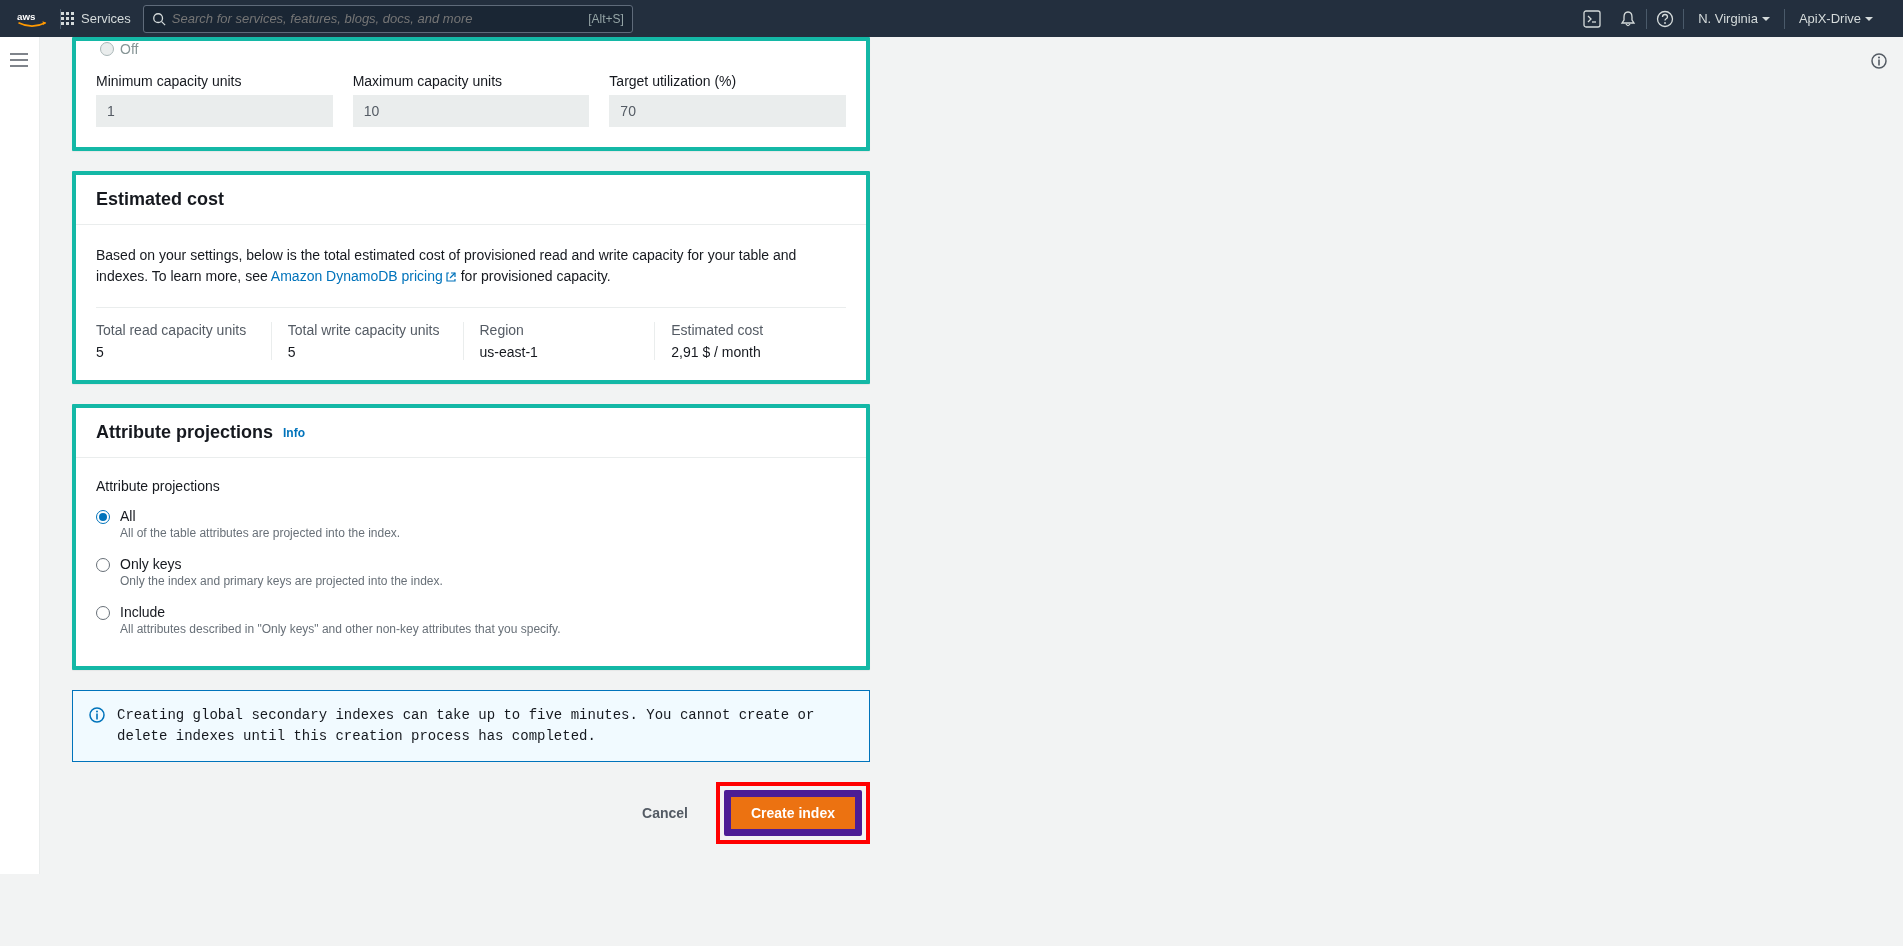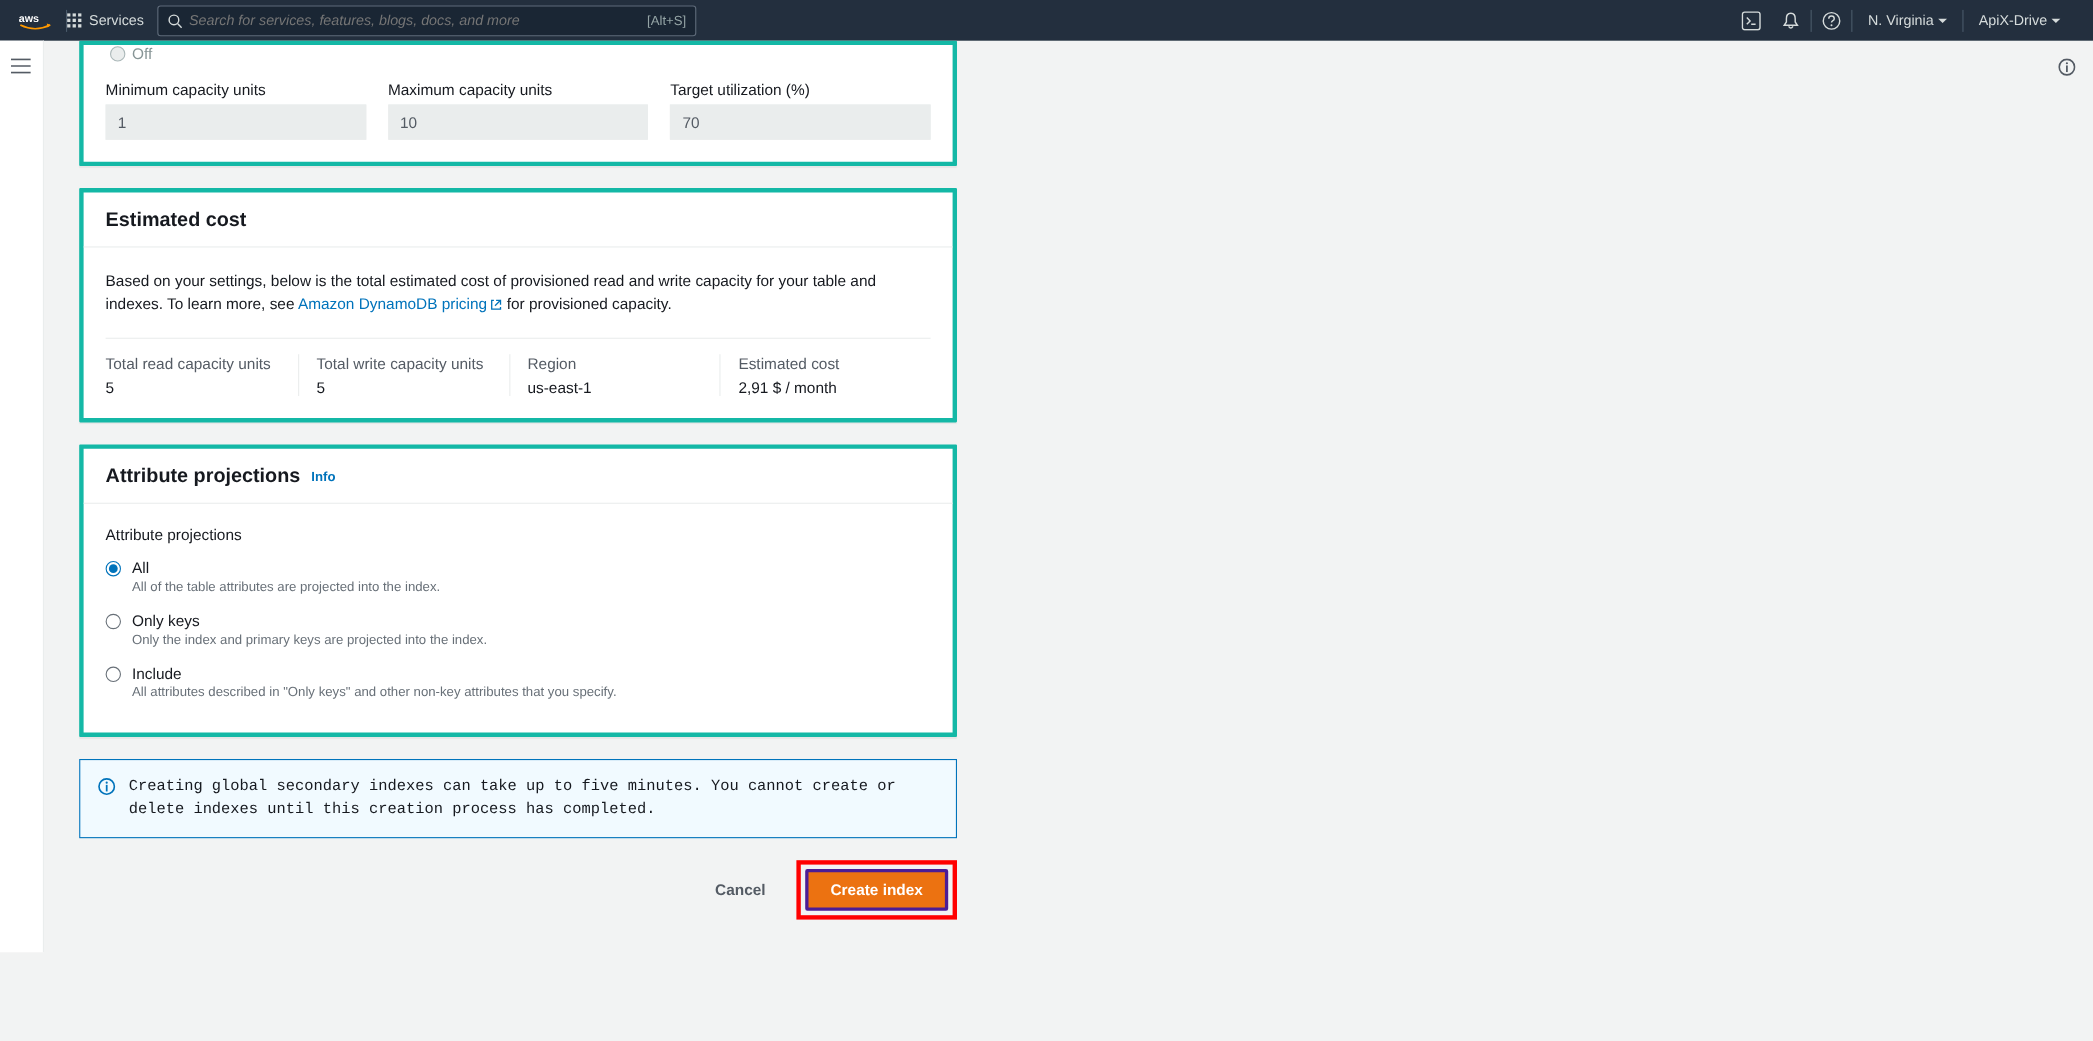--- a/index.html
+++ b/index.html
@@ -64,21 +64,21 @@
 .radio-opt .opt-desc { font-size: 12px; color: #687078; margin-top: 2px; }
 
 
 .alert-info { border: 1px solid #0073bb; background: #f1faff; padding: 14px 16px; display:flex; gap: 12px; margin-bottom: 20px; font-family: Liberation Mono, monospace; }
 .alert-info .icon { flex:0 0 auto; color:#0073bb; margin-top: 2px; }
 .alert-info .msg { line-height: 1.5; }
 
 
 .actions { display:flex; justify-content:flex-end; gap: 12px; align-items:center; padding-bottom: 30px; }
 .btn-cancel { background: transparent; border: none; color:#545b64; font-weight:700; font-size:14px; padding: 8px 16px; cursor:pointer; }
-.btn-primary { background:#ec7211; color:#fff; border:3px solid #4c1d95; font-weight:700; font-size:14px; padding: 8px 20px; cursor:pointer; border-radius:2px; }
+.btn-primary { background:#ec7211; color:#fff; border:7px solid #4c1d95; font-weight:700; font-size:14px; padding: 8px 20px; cursor:pointer; border-radius:2px; }
 .highlight-frame { border: 4px solid #ff0000; padding: 4px; display:inline-block; }
 </style>
 </head>
 <body>
 
 <div class="topnav">
   <div class="aws-logo">
     <svg width="32" height="18" viewBox="0 0 40 24">
         <text x="0" y="13" fill="#fff" font-size="13" font-weight="bold" font-family="Arial">aws</text>
         <path d="M2 17 Q20 26 38 17" stroke="#ff9900" stroke-width="2" fill="none"></path>

